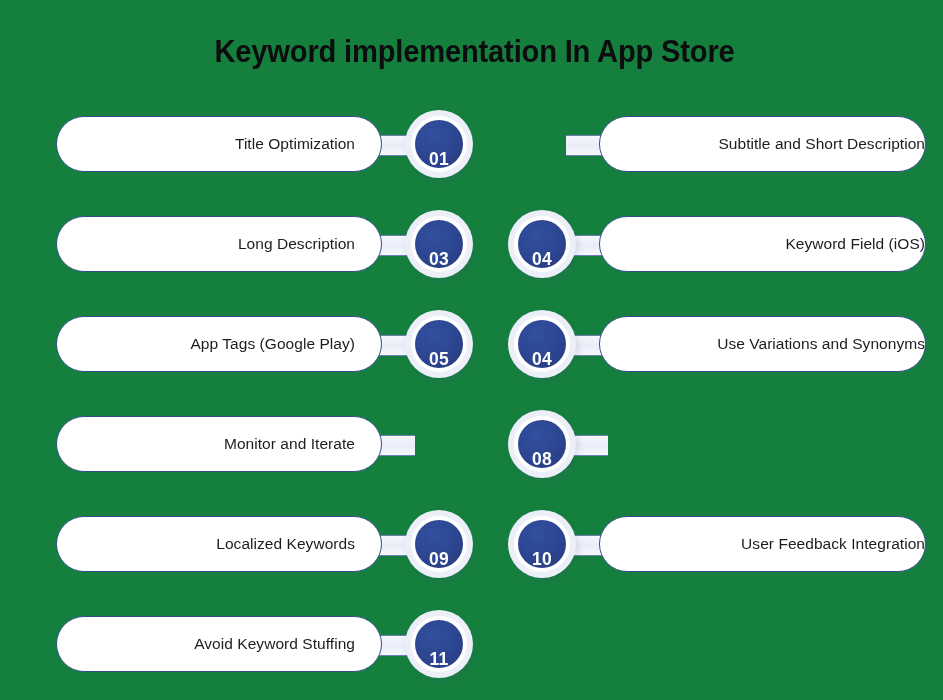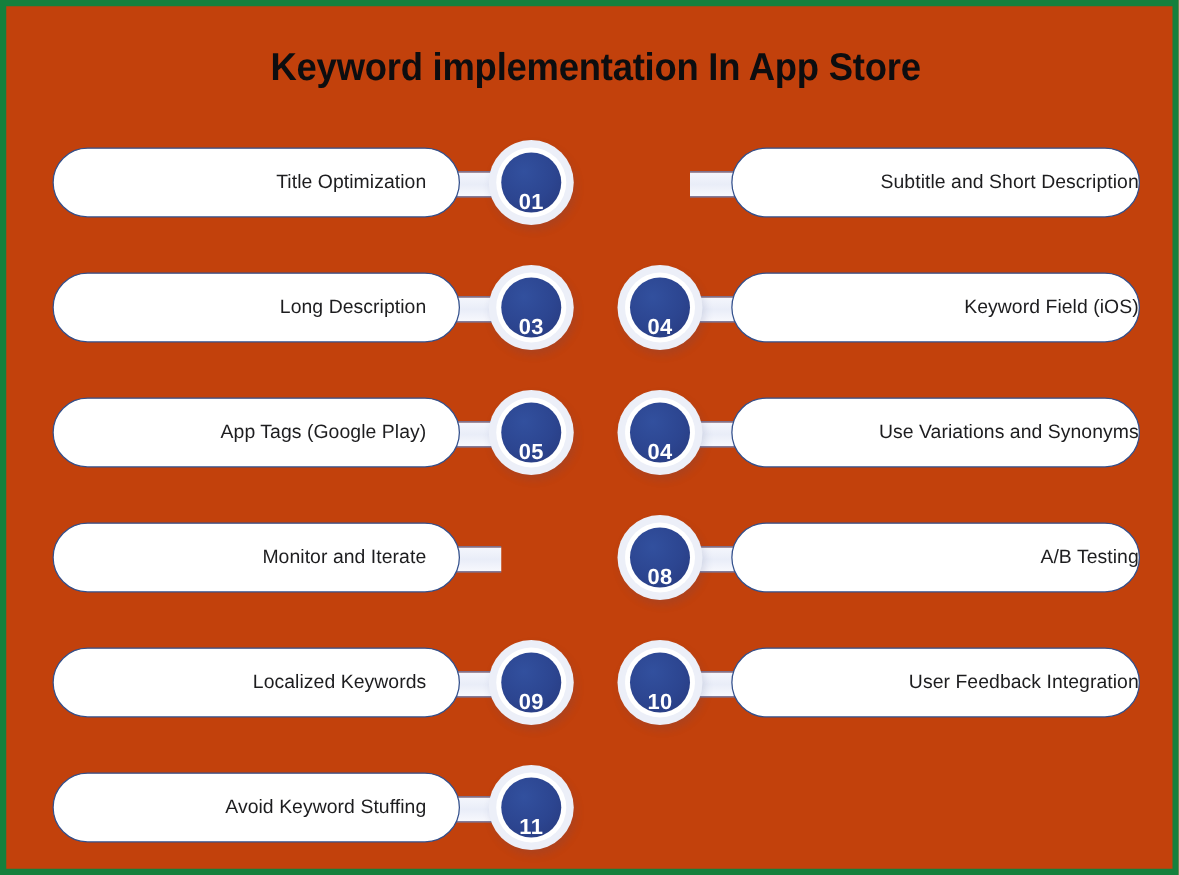--- a/index.html
+++ b/index.html
@@ -11,23 +11,23 @@
     width: 943px;
     height: 700px;
     overflow: hidden;
     font-family: "Liberation Sans", sans-serif;
   }
 
   .canvas {
     position: relative;
     width: 943px;
     height: 700px;
-    background: #c2410c;
+    background: #15803d;
     box-sizing: border-box;
-    border: 5px solid #15803d;
+    border: 3px solid #15803d;
     overflow: hidden;
   }
 
   
   .title {
     position: absolute;
     left: 0;
     top: 31px;
     width: 943px;
     text-align: center;
@@ -45,21 +45,21 @@
   .rows {
     position: absolute;
     left: 0;
     top: 0;
     width: 943px;
     height: 700px;
   }
 
   .row {
     position: absolute;
-    left: 0;
+    left: 16px;
     width: 808px;
     height: 68px;
   }
 
   .item {
     position: absolute;
     top: 0;
     height: 68px;
   }
   .item.left  { left: 20px;  width: 450px; }
@@ -244,23 +244,20 @@
       </div>
       <div class="row" style="top: 407px;">
         <div class="item left">
           <div class="connector"></div>
           <div class="pill">
             <span class="pill-label">Monitor and Iterate</span>
           </div>
         </div>
         <div class="item right">
           <div class="connector"></div>
-          <div class="pill">
-            <span class="pill-label">A/B Testing</span>
-          </div>
           <div class="badge">
             <div class="badge-inner">
               <div class="badge-disc">
                 <span class="badge-num">08</span>
               </div>
             </div>
           </div>
         </div>
       </div>
       <div class="row" style="top: 507px; padding-left: 43px;">

